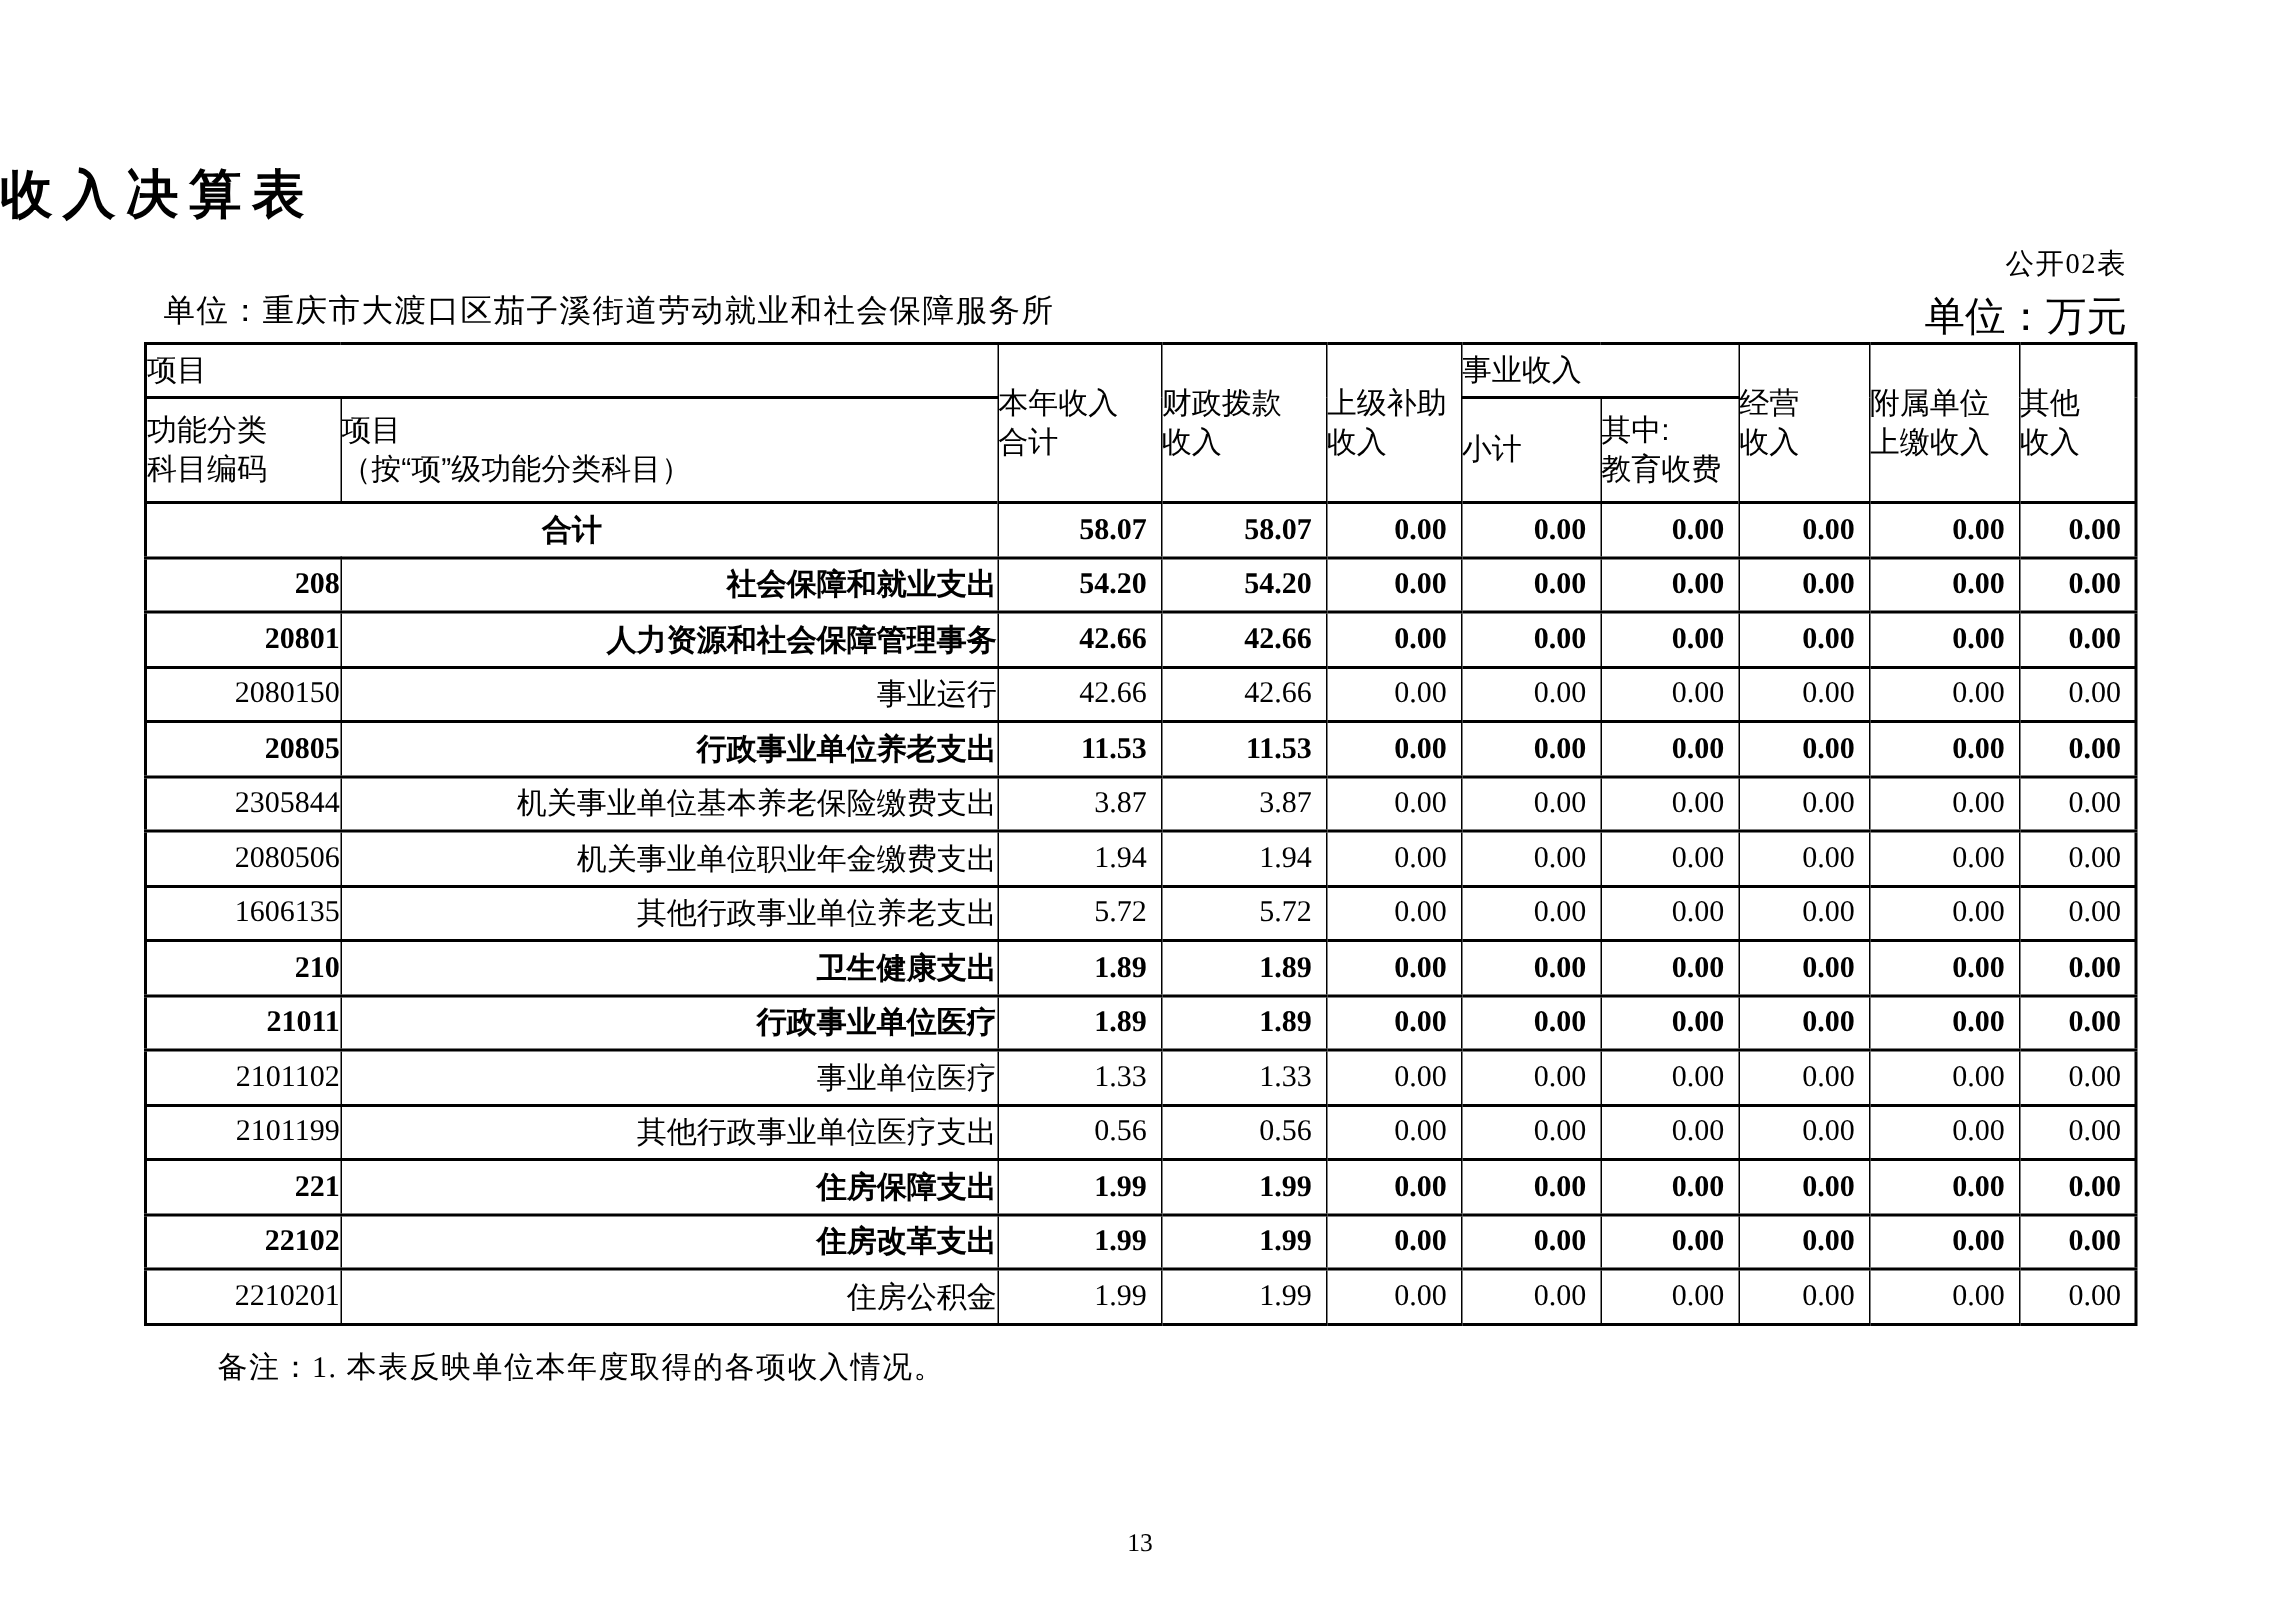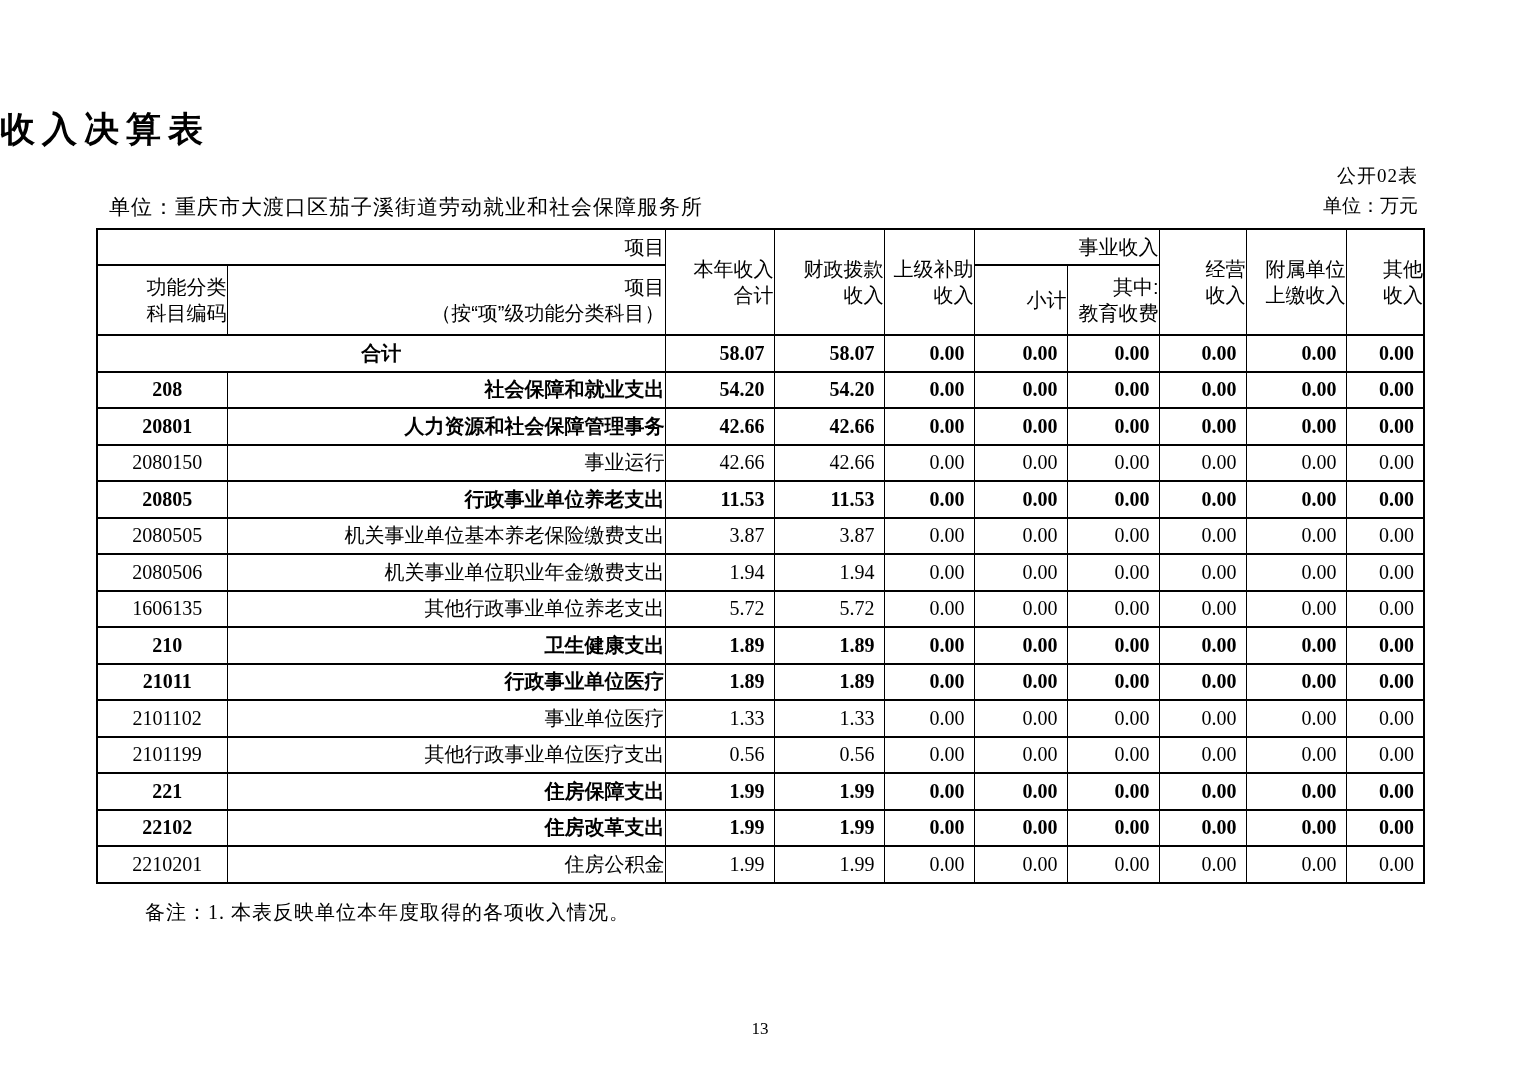--- a/index.html
+++ b/index.html
@@ -18,46 +18,46 @@
   .doc-code {
     position:absolute; top:163px; right:102px;
     font-size:19px; letter-spacing:1px;
   }
   .org-line {
     position:absolute; top:193px; left:109px;
     font-size:21px; letter-spacing:1px;
   }
   .unit-line {
     position:absolute; top:193px; right:102px;
-    font-size:19px;
+    font-size:27px;
   }
   table.report {
     position:absolute; top:228px; left:96px;
     width:1327px;
     border-collapse:collapse; table-layout:fixed;
     border:2px solid #000;
   }
   table.report th, table.report td {
     border:1px solid #000;
     border-top-width:2px; border-bottom-width:2px;
     vertical-align:middle;
     font-size:20px;
     overflow:hidden;
   }
   table.report thead th {
     font-family:"Liberation Sans","DejaVu Sans",sans-serif;
     font-weight:normal;
-    text-align:right;
+    text-align:left;
     white-space:pre-line;
     line-height:1.3;
   }
   thead tr.h1 { height:36px; }
   thead tr.h2 { height:70px;padding-left:46px; }
   tbody tr { height:36.5px; }
-  td.code-cell { text-align:center; padding-left:10px; }
+  td.code-cell { text-align:right; padding-left:10px; }
   td.name-cell { text-align:right; padding-left:22px; }
   td.num-cell  { text-align:right; padding-right:9px; }
   tr.bold-row td { font-weight:bold; }
   td.total-label {
     font-family:"Liberation Sans","DejaVu Sans",sans-serif;
     font-weight:normal;
     text-align:center; padding-left:0;
   }
   .notes {
     position:absolute; top:897px; left:145px;
@@ -172,21 +172,21 @@
     <td class="num-cell">11.53</td>
     <td class="num-cell">11.53</td>
     <td class="num-cell">0.00</td>
     <td class="num-cell">0.00</td>
     <td class="num-cell">0.00</td>
     <td class="num-cell">0.00</td>
     <td class="num-cell">0.00</td>
     <td class="num-cell">0.00</td>
   </tr>
       <tr>
-    <td class="code-cell">2080505</td>
+    <td class="code-cell">2305844</td>
     <td class="name-cell">机关事业单位基本养老保险缴费支出</td>
     <td class="num-cell">3.87</td>
     <td class="num-cell">3.87</td>
     <td class="num-cell">0.00</td>
     <td class="num-cell">0.00</td>
     <td class="num-cell">0.00</td>
     <td class="num-cell">0.00</td>
     <td class="num-cell">0.00</td>
     <td class="num-cell">0.00</td>
   </tr>

